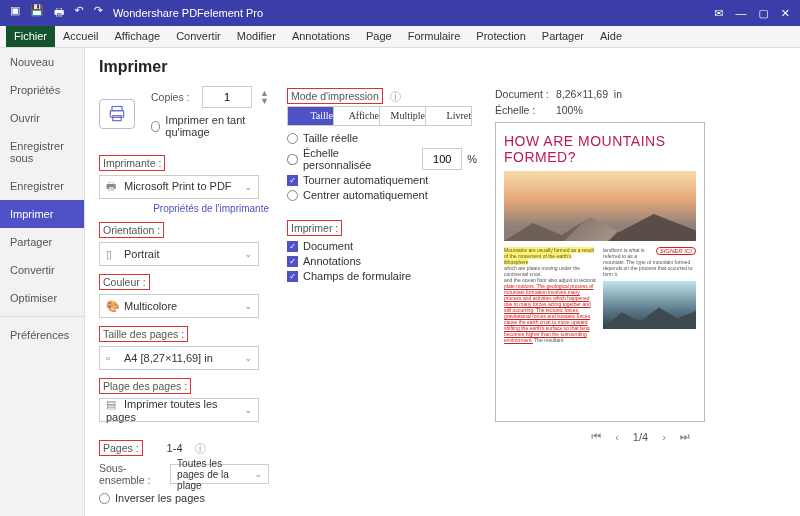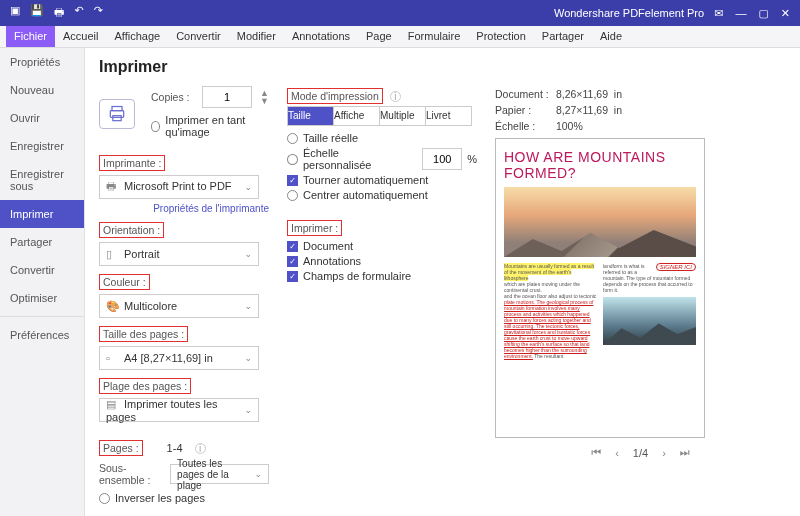--- a/index.html
+++ b/index.html
@@ -1,23 +1,23 @@
 <!DOCTYPE html>
 <html><head>
 <meta charset="utf-8">
 <style>
   * { box-sizing: border-box; margin: 0; padding: 0; font-family: "Segoe UI", Arial, sans-serif; }
   body { width: 800px; height: 516px; overflow: hidden; background: #fff; font-size: 11px; color: #333; }
   .titlebar { height: 26px; background: #3b3ea8; color: #fff; display: flex; align-items: center; }
   .titlebar .left-icons { display: flex; gap: 10px; padding: 0 10px; }
-  .titlebar .title { flex: 1; text-align: right; font-size: 11px; }
+  .titlebar .title { flex: 1; text-align: left; font-size: 11px; }
   .titlebar .right-icons { display: flex; gap: 12px; padding: 0 10px; align-items: center; }
   .menubar { height: 22px; background: #f5f5f7; border-bottom: 1px solid #ddd; display: flex; align-items: stretch; padding-left: 6px; }
   .menubar .mitem { padding: 4px 8px; font-size: 11px; color: #333; cursor: pointer; }
-  .menubar .mitem.active { background: #8b5cf6; color: #fff; }
+  .menubar .mitem.active { background: #14532d; color: #fff; }
   .content { display: flex; height: calc(516px - 48px); }
   .sidebar { width: 85px; background: #f2f2f5; border-right: 1px solid #e0e0e0; display: flex; flex-direction: column; }
   .sidebar .sitem { padding: 8px 10px; font-size: 11px; color: #555; cursor: pointer; }
   .sidebar .sitem.active { background: #4e52c6; color: #fff; }
   .sidebar .sep { height: 1px; background: #ddd; margin: 4px 0; }
   .main { flex: 1; padding: 10px 14px; overflow: auto; display: flex; gap: 18px; }
   .col-left { width: 170px; }
   .col-mid { width: 190px; }
   .col-right { flex: 1; }
   h2.page-title { font-size: 16px; font-weight: 600; margin-bottom: 10px; color: #222; }
@@ -28,21 +28,21 @@
   .dropdown .chev { color: #888; font-size: 9px; }
   .dropdown .ico { width: 14px; display: inline-block; color: #888; margin-right: 4px; }
   .small-input { width: 50px; height: 22px; border: 1px solid #ccc; text-align: center; font-size: 11px; }
   .linklike { color: #4e52c6; font-size: 10px; text-align: right; cursor: pointer; }
   .radio, .check { display: flex; align-items: center; gap: 5px; font-size: 11px; margin: 3px 0; }
   .radio .dot, .check .box { width: 11px; height: 11px; border: 1px solid #888; display: inline-flex; align-items: center; justify-content: center; font-size: 8px; }
   .radio .dot { border-radius: 50%; }
   .radio .dot.on::after { content: ""; width: 5px; height: 5px; background: #4e52c6; border-radius: 50%; }
   .check .box.on { background: #4e52c6; border-color: #4e52c6; color: #fff; }
   .tabs { display: flex; border: 1px solid #ccc; width: 185px; height: 20px; margin-bottom: 6px; margin-top:2px;}
-  .tabs .tab { flex: 1; text-align: left; font-size: 10px; line-height: 18px; border-right: 1px solid #ccc; cursor: pointer; }
+  .tabs .tab { flex: 1; text-align: right; font-size: 10px; line-height: 18px; border-right: 1px solid #ccc; cursor: pointer; font-family: Liberation Serif, serif; }
   .tabs .tab:last-child { border-right: none; }
   .tabs .tab.active { background: #4e52c6; color: #fff; }
   .info-line { font-size: 10.5px; color: #444; margin-bottom: 4px; }
   .info-line .k { display: inline-block; width: 58px; }
   .preview { width: 210px; height: 300px; border: 1px solid #bbb; margin-top: 6px; background: #fff; padding: 10px 8px; overflow: hidden; }
   .preview .ptitle { font-family: Impact, sans-serif; font-size: 14px; letter-spacing: 0.5px; color: #be185d; margin-bottom: 6px; }
   .preview .hero { height: 70px; background: linear-gradient(180deg,#f7dca8 0%, #e6a87a 40%, #8f7f78 80%); margin-bottom: 6px; position: relative; }
   .preview .hero::before { content:""; position:absolute; bottom:0; left:0; right:0; height:30px;
      background: linear-gradient(135deg, #6d6059 40%, #8a7c72 41%, #a29387 60%, #5a4d47 61%);
      clip-path: polygon(0 100%, 15% 40%, 30% 80%, 45% 20%, 60% 70%, 78% 10%, 100% 65%, 100% 100%); }
@@ -91,25 +91,25 @@
   <div class="mitem">Annotations</div>
   <div class="mitem">Page</div>
   <div class="mitem">Formulaire</div>
   <div class="mitem">Protection</div>
   <div class="mitem">Partager</div>
   <div class="mitem">Aide</div>
 </div>
 
 <div class="content">
   <div class="sidebar">
+    <div class="sitem">Nouveau</div>
     <div class="sitem">Propriétés</div>
-    <div class="sitem">Nouveau</div>
     <div class="sitem">Ouvrir</div>
+    <div class="sitem">Enregistrer sous</div>
     <div class="sitem">Enregistrer</div>
-    <div class="sitem">Enregistrer sous</div>
     <div class="sitem active">Imprimer</div>
     <div class="sitem">Partager</div>
     <div class="sitem">Convertir</div>
     <div class="sitem">Optimiser</div>
     <div class="sep"></div>
     <div class="sitem">Préférences</div>
   </div>
 
   <div class="main">
 
@@ -233,21 +233,20 @@
         </div>
       <div class="check">
           <span class="box on">✓</span>
           <span>Champs de formulaire</span>
         </div>
     </div>
 
     <div class="col-right">
       <div style="height:30px"></div>
       <div class="info-line"><span class="k">Document :</span> <span>8,26×11,69</span>&nbsp;&nbsp;<span>in</span></div>
-      <div class="info-line"><span class="k">Papier :</span> <span>8,27×11,69</span>&nbsp;&nbsp;<span>in</span></div>
       <div class="info-line"><span class="k">Échelle :</span> <span>100%</span></div>
 
       <div class="preview">
         <div class="ptitle">HOW ARE MOUNTAINS FORMED?</div>
         <div class="hero"></div>
         <div class="cols">
           <div class="tcol">
             <span class="hlbar">Mountains are usually formed as a result</span><br>
             <span class="hlbar">of the movement of the earth's lithosphere</span><br>
             which are plates moving under the continental crust.<br>

